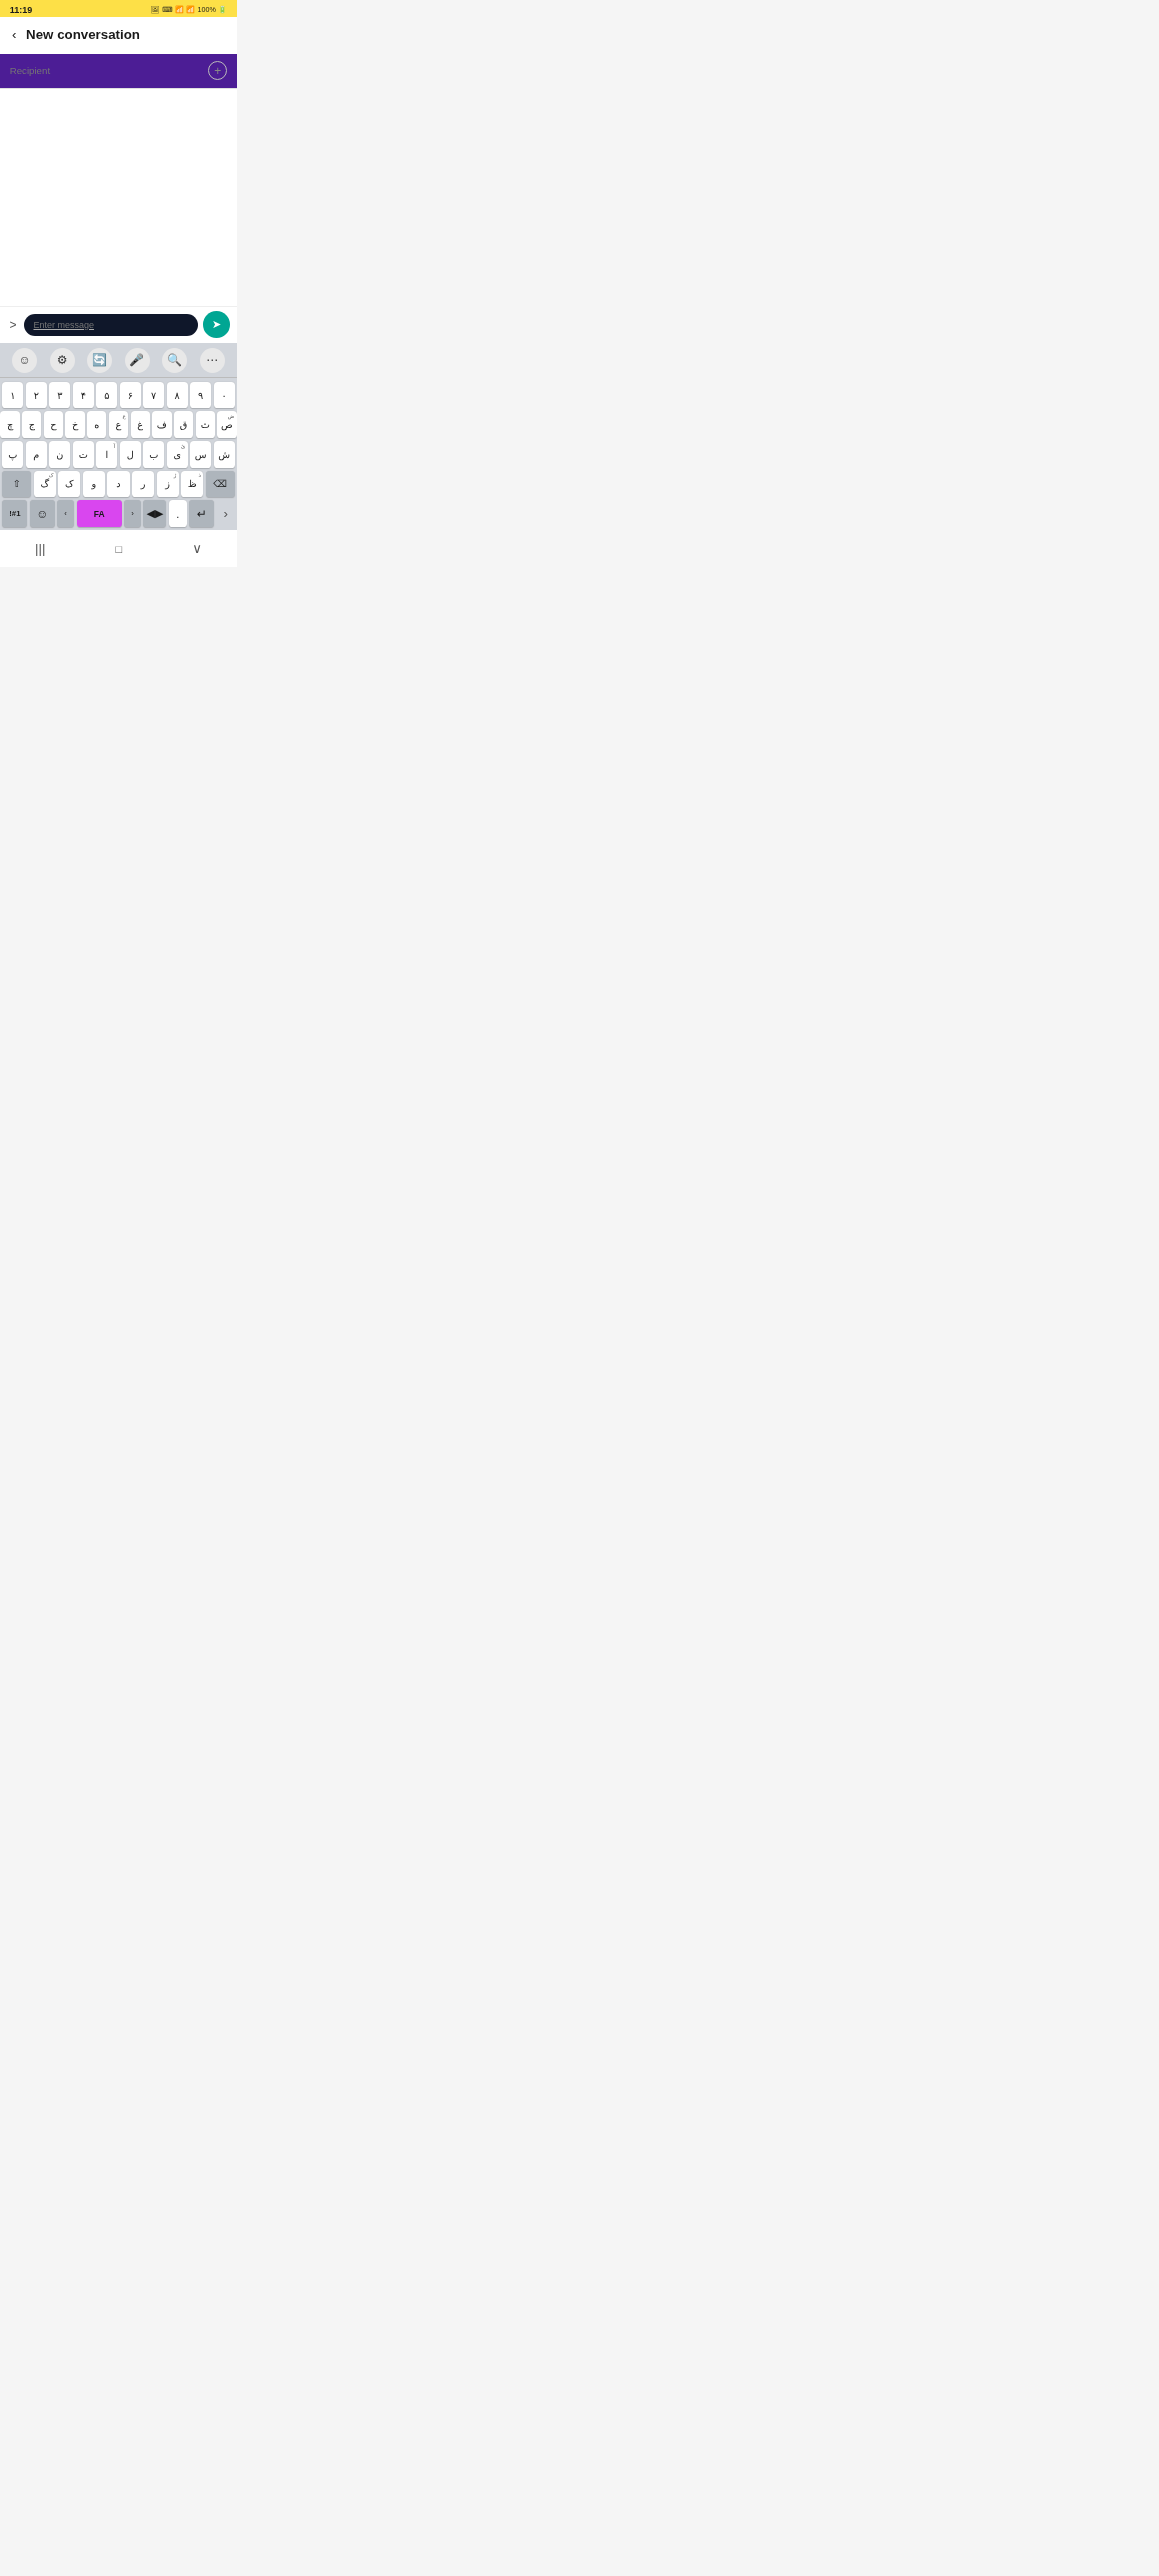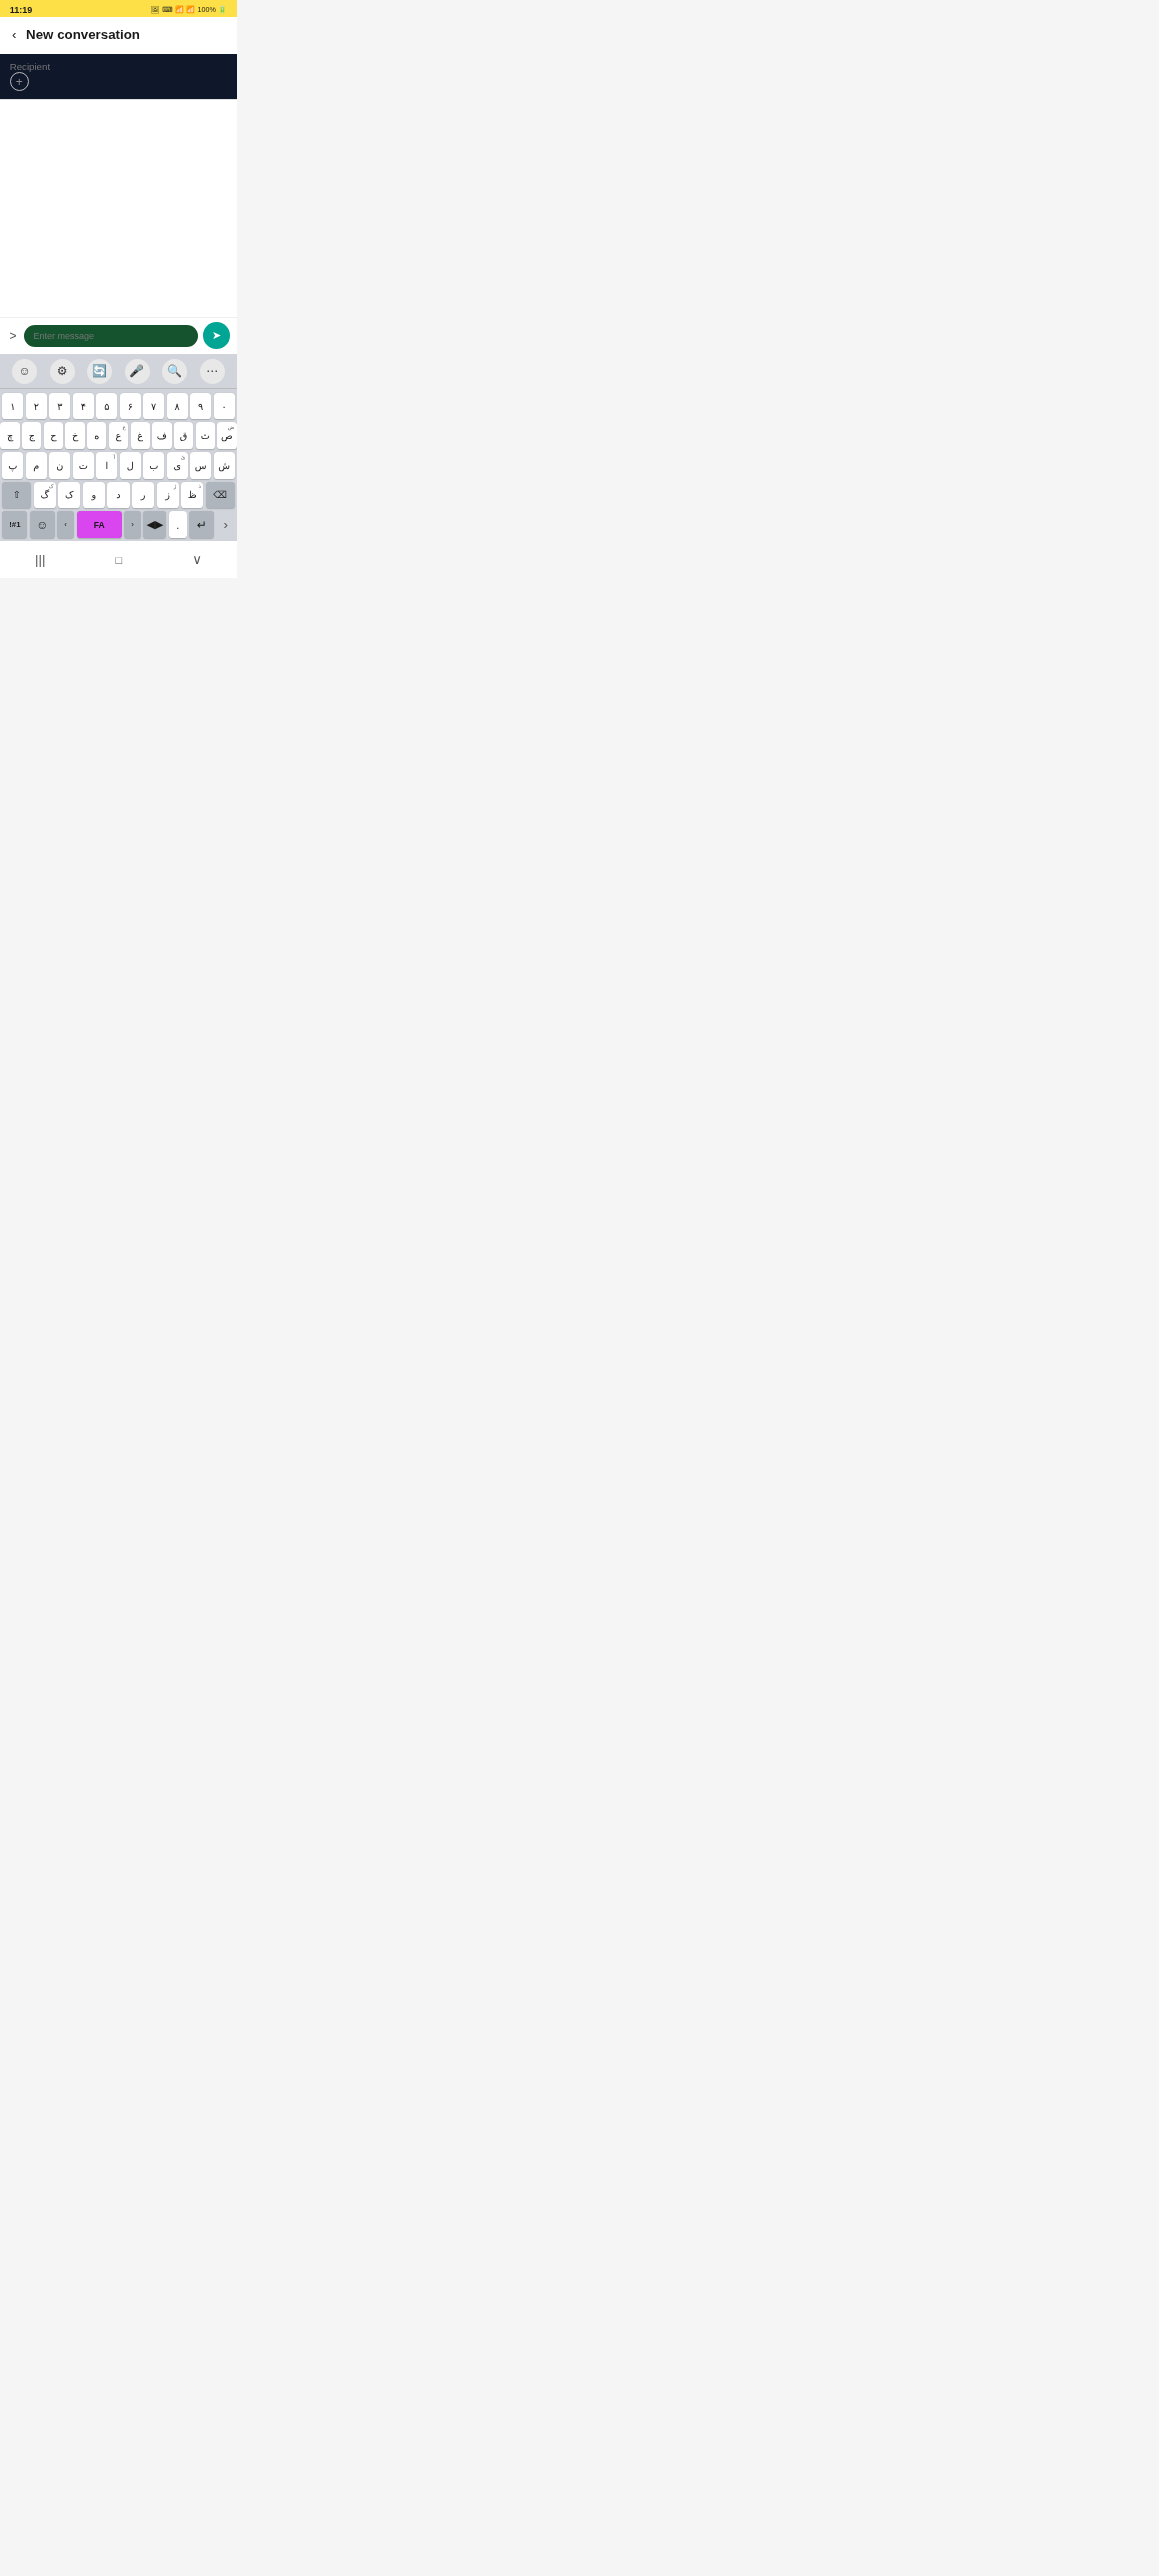--- a/index.html
+++ b/index.html
@@ -55,23 +55,22 @@
     .header-title {
       font-size: 13.3px;
       font-weight: 700;
       color: #1a1a1a;
     }
 
     
     .recipient-row {
       display: flex;
       padding: 7.2px 9.7px;
-      background: #0f172a;
+      background: #4c1d95;
       border-bottom: 0.6px solid #e0e0e0;
-      flex-direction: column;
     }
     .recipient-input {
       flex: 1;
       border: none;
       outline: none;
       font-size: 9.7px;
       color: #aaa;
       background: transparent;
     }
     .add-btn {
@@ -105,27 +104,28 @@
       border-top: 0.6px solid #eeeeee;
     }
     .expand-btn {
       font-size: 12px;
       color: #555;
       cursor: pointer;
       padding: 2.4px;
     }
     .message-input-field {
       flex: 1;
-      background: #14532d;
+      background: #0f172a;
       border-radius: 14.5px;
       border: none;
       padding: 6px 9.7px;
       font-size: 9px;
       color: #aaa;
       outline: none;
+      text-decoration: underline;
     }
     .send-btn {
       width: 26.6px;
       height: 26.6px;
       border-radius: 50%;
       background: #00a693;
       border: none;
       display: flex;
       align-items: center;
       justify-content: center;

